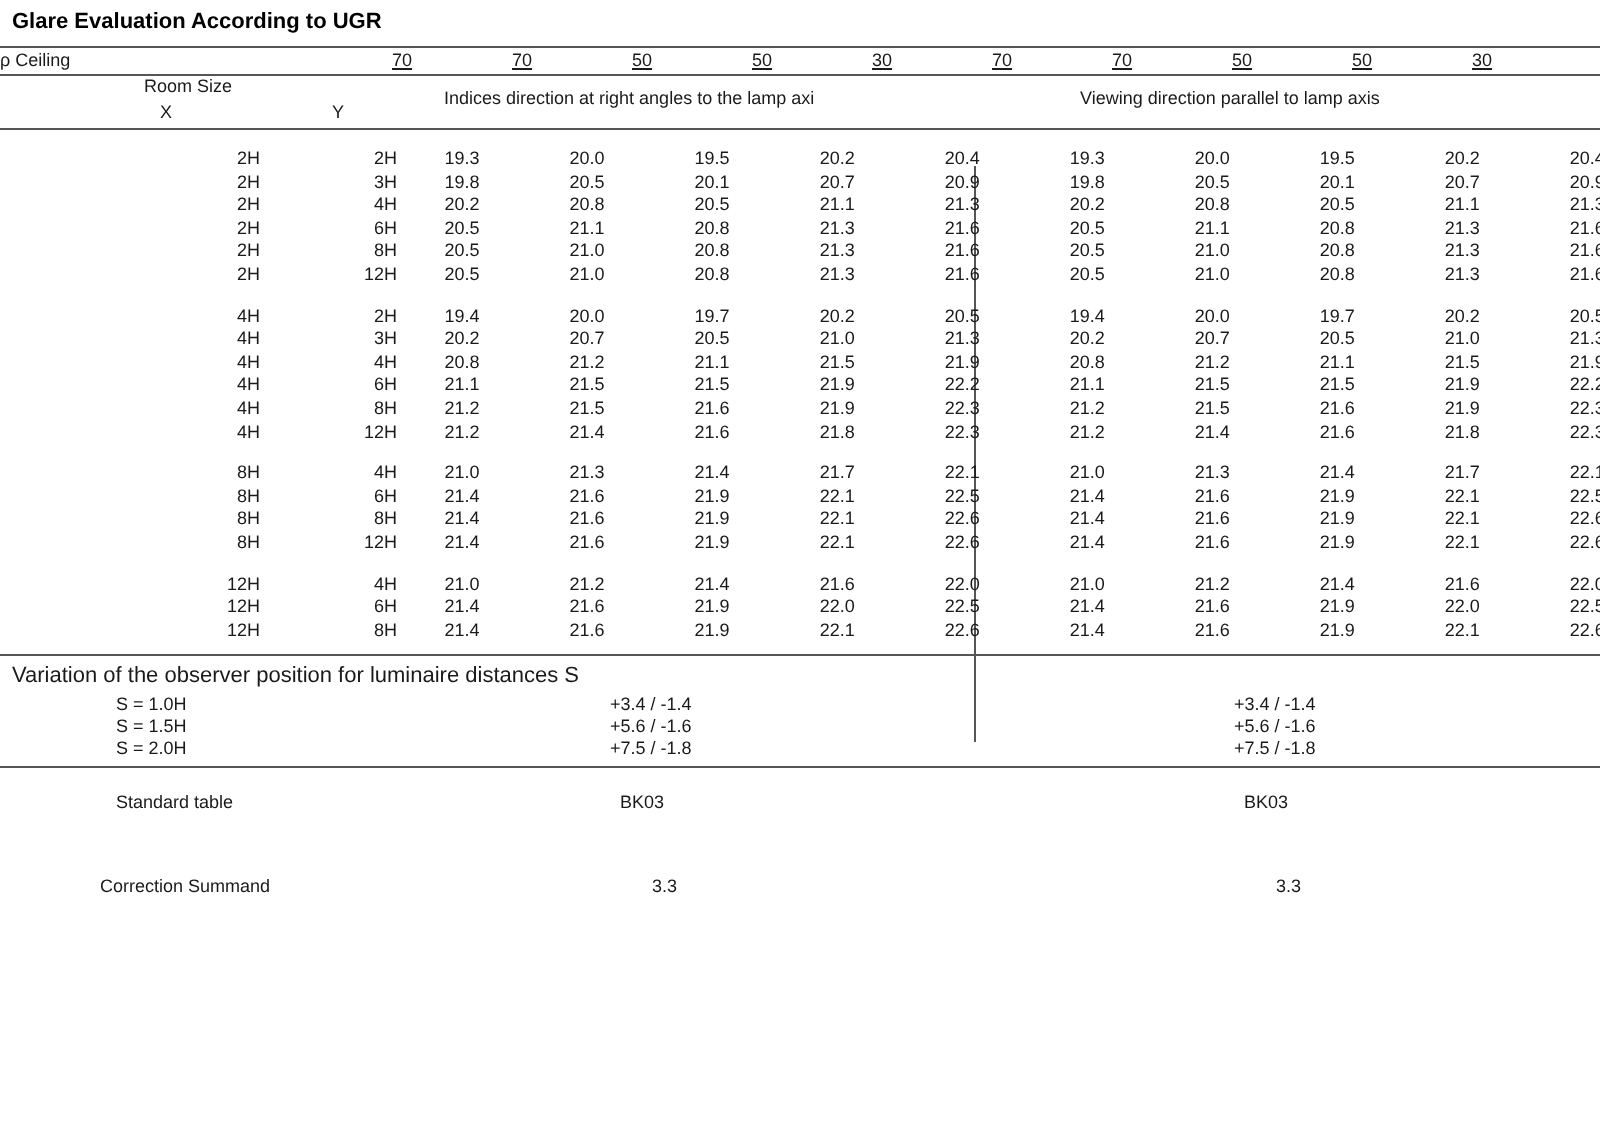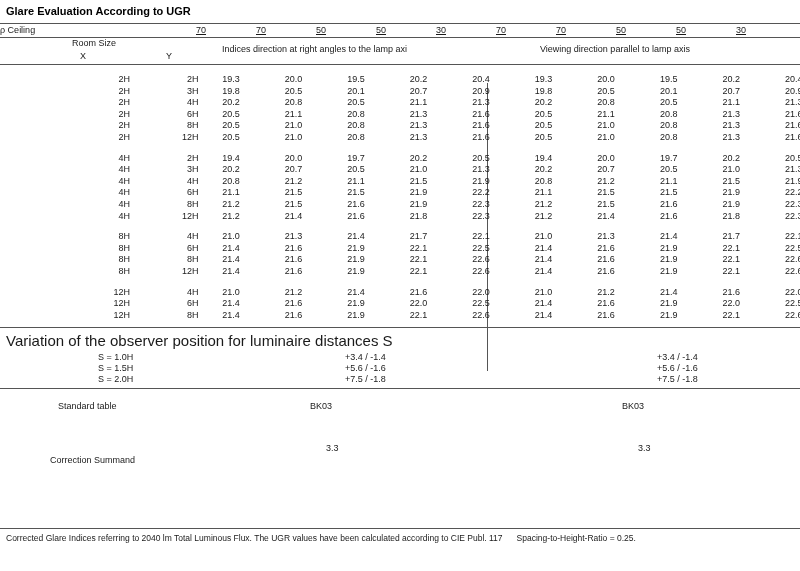--- a/index.html
+++ b/index.html
@@ -122,26 +122,25 @@
   }
   .drow .v {
     display: inline-block;
     width: 60px;
     text-align: center;
   }
   .gapspace { height: 9px; }
 
   .var-title {
     padding: 4px 0 3px 6px;
-    font-size: 15px;
+    font-size: 11px;
   }
   .s-block {
     position: relative;
     height: 36px;
-    margin-left: 40px;
   }
   .s-lbl {
     position: absolute;
     left: 58px;
     width: 60px;
     text-align: left;
   }
   .s-val-l {
     position: absolute;
     left: 305px;
@@ -172,21 +171,21 @@
     top: 12px;
   }
 
   .corr-block {
     position: relative;
     height: 44px;
   }
   .corr-lbl {
     position: absolute;
     left: 50px;
-    top: 26px;
+    top: 14px;
   }
   .corr-l {
     position: absolute;
     left: 326px;
     top: 14px;
   }
   .corr-r {
     position: absolute;
     left: 638px;
     top: 14px;
@@ -573,20 +572,14 @@
     <span class="std-l">BK03</span>
     <span class="std-r">BK03</span>
   </div>
 
   <div class="corr-block">
     <span class="corr-lbl">Correction Summand</span>
     <span class="corr-l">3.3</span>
     <span class="corr-r">3.3</span>
   </div>
 
-  <div class="footer">
-    <div class="rule"></div>
-    <div class="footer-text">
-      <span>Corrected Glare Indices referring to 2040 lm Total Luminous Flux. The UGR values have been calculated according to CIE Publ. 117</span><span class="footer-gap"></span><span>Spacing-to-Height-Ratio = 0.25.</span>
-    </div>
-  </div>
 
 </div>
 
 </body></html>

